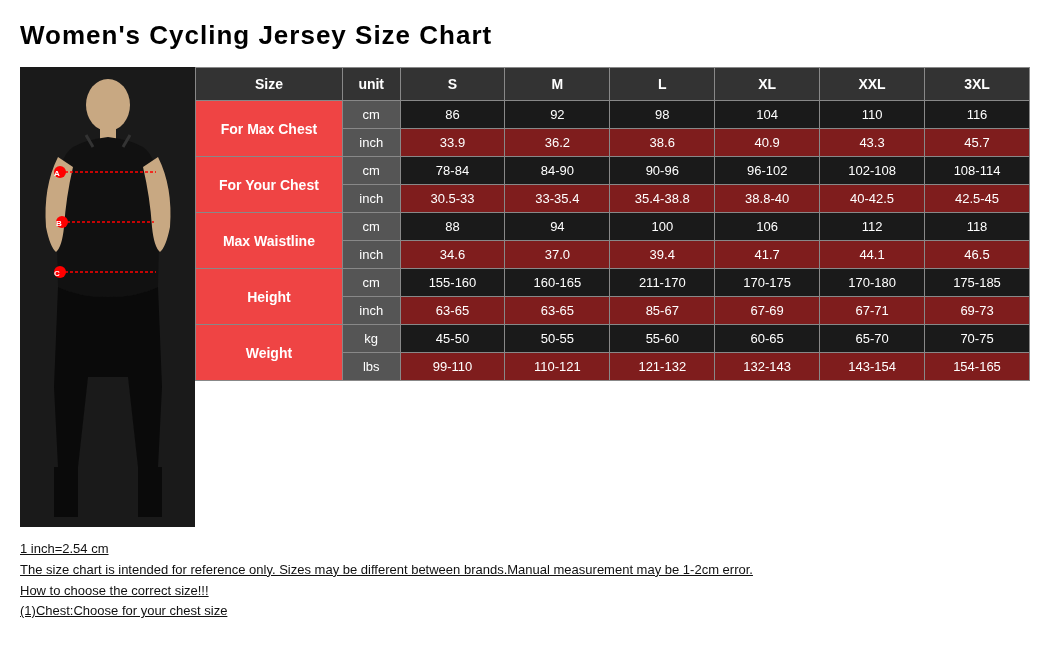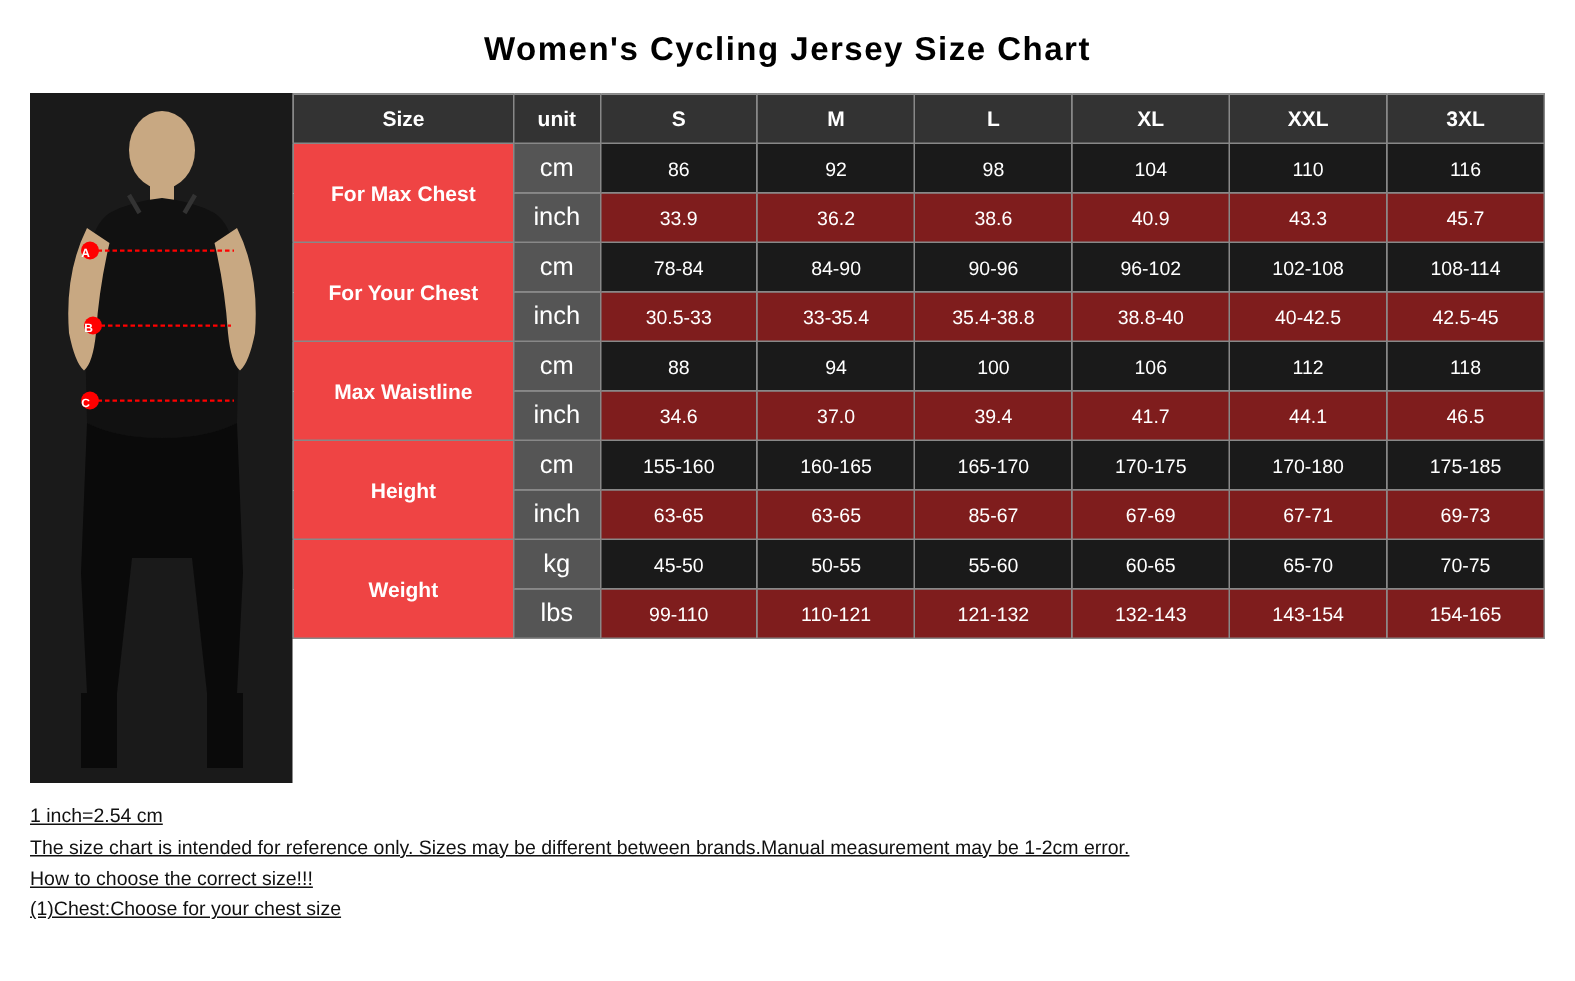--- a/index.html
+++ b/index.html
@@ -4,22 +4,21 @@
   <style>
     * { box-sizing: border-box; margin: 0; padding: 0; }
     body {
       background: #fff;
       font-family: Arial, sans-serif;
       width: 1050px;
       min-height: 654px;
       padding: 20px;
     }
     .page-title {
-      text-align: center;
-      font-size: 22px;
+      font-size: 26px;
       font-weight: bold;
       margin-bottom: 16px;
       letter-spacing: 1px;
     }
     .main-content {
       display: flex;
       align-items: flex-start;
       gap: 0;
     }
     .model-image {
@@ -53,21 +52,21 @@
     .row-label {
       background: #ef4444;
       color: #fff;
       font-weight: bold;
       font-size: 14px;
       padding: 10px 14px;
     }
     .unit-cell {
       background: #555;
       color: #fff;
-      font-size: 17px;
+      font-size: 13px;
       padding: 6px 8px;
     }
     .data-cell {
       background: #1a1a1a;
       color: #fff;
       font-size: 13px;
     }
     .data-cell-alt {
       background: #7f1d1d;
       color: #fff;
@@ -193,21 +192,21 @@
           <td class="data-cell-alt">39.4</td>
           <td class="data-cell-alt">41.7</td>
           <td class="data-cell-alt">44.1</td>
           <td class="data-cell-alt">46.5</td>
         </tr>
         <tr>
           <td class="row-label" rowspan="2">Height</td>
           <td class="unit-cell">cm</td>
           <td class="data-cell">155-160</td>
           <td class="data-cell">160-165</td>
-          <td class="data-cell">165-170</td>
+          <td class="data-cell">211-170</td>
           <td class="data-cell">170-175</td>
           <td class="data-cell">170-180</td>
           <td class="data-cell">175-185</td>
         </tr>
         <tr>
           <td class="unit-cell">inch</td>
           <td class="data-cell-alt">63-65</td>
           <td class="data-cell-alt">63-65</td>
           <td class="data-cell-alt">85-67</td>
           <td class="data-cell-alt">67-69</td>

